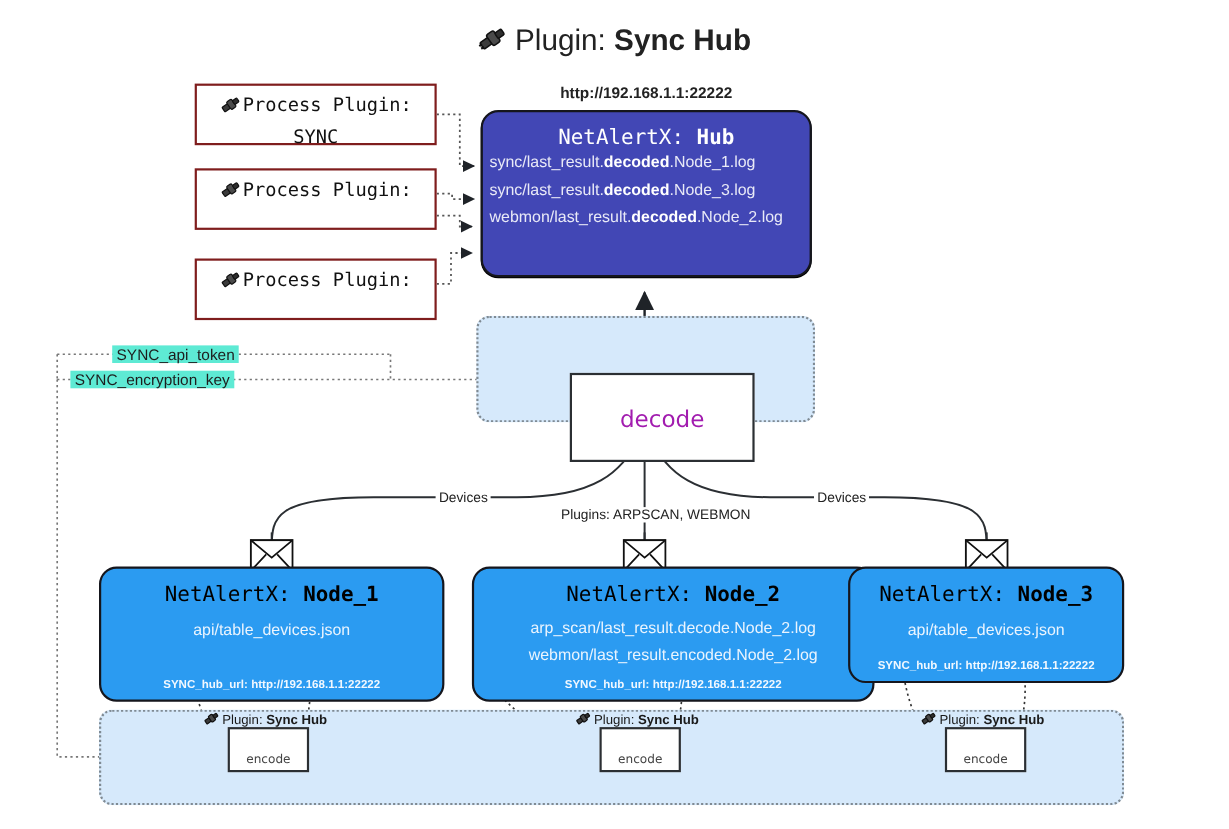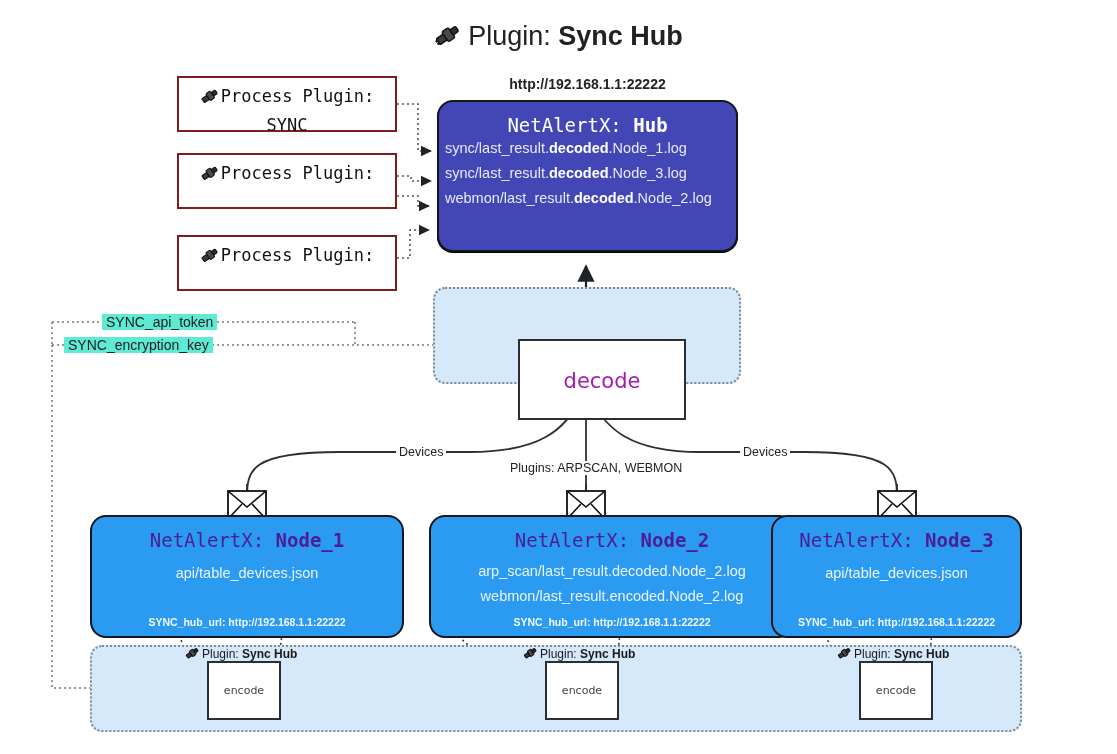--- a/index.html
+++ b/index.html
@@ -44,33 +44,33 @@
        font-family:"DejaVu Sans","Liberation Sans",sans-serif;margin-top:44px;}
 
   
   .elabel{position:absolute;font-size:12.5px;color:#222;background:#fff;padding:0 3px;white-space:nowrap;}
   .tokenlabel{position:absolute;font-size:14px;color:#1d1d1d;background:#5eead4;padding:0 4px;white-space:nowrap;}
 
   
   .node{position:absolute;background:#2b9bf1;border:2.5px solid #15161d;border-radius:16px;
         box-sizing:border-box;}
   .node .ntitle{font-family:"DejaVu Sans Mono","Liberation Mono",monospace;font-size:19px;
-        color:#4c1d95;text-align:center;margin-top:12px;}
+        color:#000000;text-align:center;margin-top:12px;}
   .node .ntitle b{font-weight:bold;}
   .node .nline{color:#eaf4fe;font-size:14.5px;line-height:25px;text-align:center;white-space:nowrap;}
   .node .nurl{position:absolute;left:0;bottom:8px;width:100%;text-align:center;
         font-size:10.5px;font-weight:bold;color:#f1f8ff;white-space:nowrap;}
 
   
   .env{position:absolute;width:40px;height:30px;}
 
   
   #bottom-wrap{position:absolute;left:90px;top:645px;width:932px;height:87px;
         background:#d6e9fb;border:2.5px dotted #7f8a93;border-radius:12px;box-sizing:border-box;}
-  .enc{position:absolute;width:74px;height:59px;background:#fff;border:2.5px solid #2b2f33;
+  .enc{position:absolute;width:74px;height:41px;background:#fff;border:2.5px solid #2b2f33;
         box-sizing:border-box;text-align:center;line-height:55px;font-size:11px;color:#444;
         font-family:"DejaVu Sans","Liberation Sans",sans-serif;}
   .pluglabel{position:absolute;font-size:12px;color:#1a1a1a;white-space:nowrap;}
   .pluglabel b{font-weight:bold;}
   .pluglabel .plug{display:inline-block;vertical-align:-2px;margin-right:2px;}
 </style>
 </head>
 <body>
 
 <div id="canvas">
@@ -229,26 +229,26 @@
     </div>
     <div class="nline" style="margin-top:10px;">api/table_devices.json</div>
     <div class="nurl">SYNC_hub_url: http://192.168.1.1:22222</div>
   </div>
 
   <div class="node" style="left:429px;top:515px;width:366px;height:123px;">
     <div class="ntitle">
       <span>NetAlertX:</span>
       <b>Node_2</b>
     </div>
-    <div class="nline" style="margin-top:8px;">arp_scan/last_result.decoded.Node_2.log</div>
+    <div class="nline" style="margin-top:8px;">arp_scan/last_result.decode.Node_2.log</div>
     <div class="nline">webmon/last_result.encoded.Node_2.log</div>
     <div class="nurl">SYNC_hub_url: http://192.168.1.1:22222</div>
   </div>
 
-  <div class="node" style="left:771px;top:515px;width:251px;height:123px;">
+  <div class="node" style="left:771px;top:515px;width:251px;height:106px;">
     <div class="ntitle">
       <span>NetAlertX:</span>
       <b>Node_3</b>
     </div>
     <div class="nline" style="margin-top:10px;">api/table_devices.json</div>
     <div class="nurl">SYNC_hub_url: http://192.168.1.1:22222</div>
   </div>
 
   <div id="bottom-wrap"></div>
 

